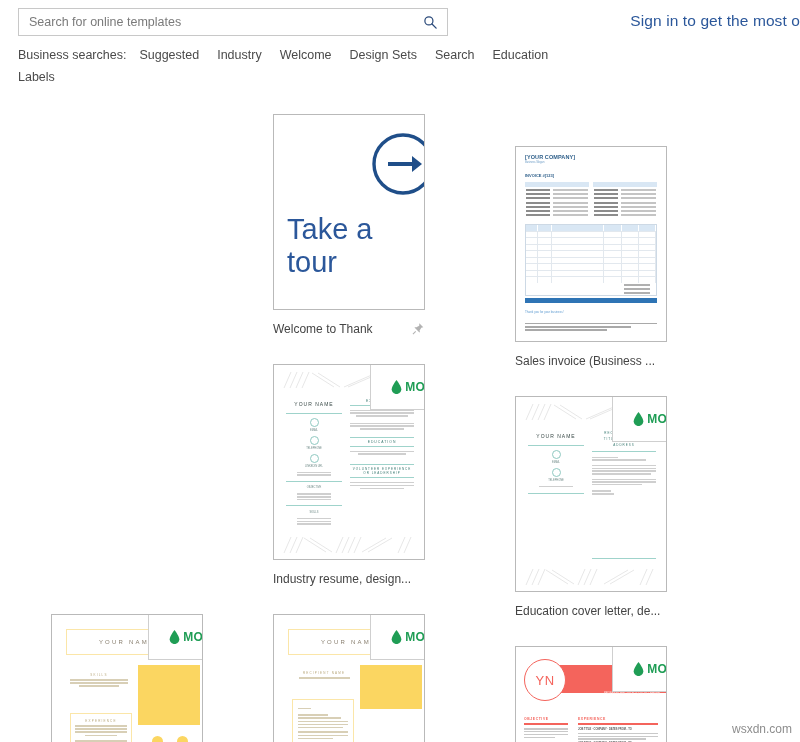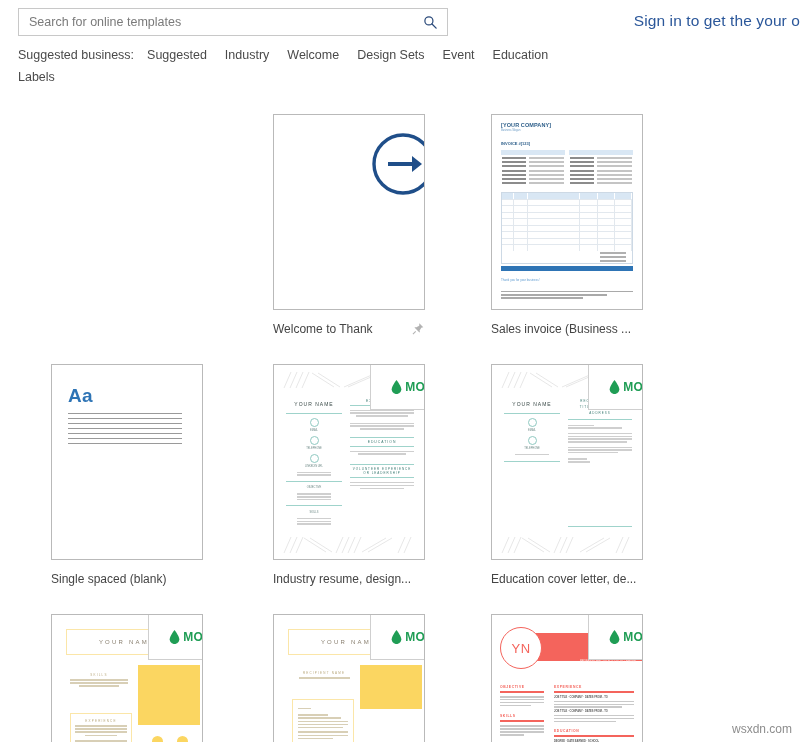--- a/index.html
+++ b/index.html
@@ -108,21 +108,21 @@
     height: 646px;
     overflow: hidden;
   }
 
   .tile {
     position: absolute;
     width: 152px;
   }
   .tile-col0 { left: 51px; }
   .tile-col1 { left: 273px; }
-  .tile-col2 { left: 491px; }
+  .tile-col2 { left: 515px; margin-top: 32px; }
   .tile-row0 { top: 18px; }
   .tile-row1 { top: 268px; }
   .tile-row2 { top: 518px; }
 
   .thumb {
     width: 152px;
     height: 196px;
     border: 1px solid #b9b9b9;
     background: #ffffff;
     position: relative;
@@ -314,37 +314,41 @@
       <input class="search-input" type="text" placeholder="Search for online templates" style="">
       <button class="search-icon-btn">
         <svg width="15" height="15" viewBox="0 0 16 16">
           <circle cx="6.3" cy="6.3" r="4.3" fill="none" stroke="#2b4a7a" stroke-width="1.3"></circle>
           <line x1="9.6" y1="9.6" x2="14" y2="14" stroke="#2b4a7a" stroke-width="1.4" stroke-linecap="round"></line>
         </svg>
       </button>
     </div>
   </div>
 
-  <div class="signin-link">Sign in to get the your o</div>
+  <div class="signin-link">Sign in to get the most o</div>
 
   <div class="suggested">
-    <span class="suggested-label">Suggested business:</span><a class="suggested-link">Suggested</a><a class="suggested-link">Industry</a><a class="suggested-link">Welcome</a><a class="suggested-link">Design Sets</a><a class="suggested-link">Event</a><a class="suggested-link">Education</a><br><a class="suggested-link">Labels</a>
+    <span class="suggested-label">Business searches:</span><a class="suggested-link">Suggested</a><a class="suggested-link">Industry</a><a class="suggested-link">Welcome</a><a class="suggested-link">Design Sets</a><a class="suggested-link">Search</a><a class="suggested-link">Education</a><br><a class="suggested-link">Labels</a>
   </div>
 </div>
 
 <div class="grid">
 
 
   <div class="tile tile-col1 tile-row0">
     <div class="thumb">
       <svg class="tour-arrow" viewBox="0 0 70 70">
         <circle cx="35" cy="35" r="29" fill="none" stroke="#1f4e89" stroke-width="3.4"></circle>
         <line x1="20" y1="35" x2="48" y2="35" stroke="#1f4e89" stroke-width="4"></line>
         <polygon points="44,27 54,35 44,43" fill="#1f4e89"></polygon>
       </svg>
+      <div class="tour-text">
+        <div>Take a</div>
+        <div>tour</div>
+      </div>
     </div>
     <div class="tile-caption">
       <span class="caption-text">Welcome to Thank</span>
       <svg class="pin-icon" viewBox="0 0 16 16">
         <path d="M9.5 1.5 L14 6 L11.8 6.6 L9.6 10.4 L10.4 11.2 L9.6 12 L4 6.4 L4.8 5.6 L5.6 6.4 L9.4 4.2 Z" fill="#8a8a8a"></path>
         <line x1="5.4" y1="10.6" x2="2.2" y2="13.8" stroke="#8a8a8a" stroke-width="1.2"></line>
       </svg>
     </div>
   </div>
 
@@ -514,37 +518,20 @@
             <span style="width:80%"></span>
             <span style="width:62%"></span>
         </div>
       </div>
     </div>
     <div class="tile-caption">
       <span class="caption-text">Sales invoice (Business ...</span>
     </div>
   </div>
 
-  <div class="tile tile-col0 tile-row1">
-    <div class="thumb">
-      <div class="aa-text">Aa</div>
-      <div class="ss-lines">
-        <div></div>
-          <div></div>
-          <div></div>
-          <div></div>
-          <div></div>
-          <div></div>
-          <div></div>
-      </div>
-    </div>
-    <div class="tile-caption">
-      <span class="caption-text">Single spaced (blank)</span>
-    </div>
-  </div>
 
   <div class="tile tile-col1 tile-row1">
     <div class="thumb">
       <div class="moo-badge">
         <svg class="moo-drop" viewBox="0 0 12 16">
           <path d="M6 0 C6 0 11.5 7 11.5 10.6 C11.5 13.6 9 16 6 16 C3 16 0.5 13.6 0.5 10.6 C0.5 7 6 0 6 0 Z" fill="#1f9d55"></path>
         </svg>
         <span class="moo-word">MOO</span>
       </div>
 

